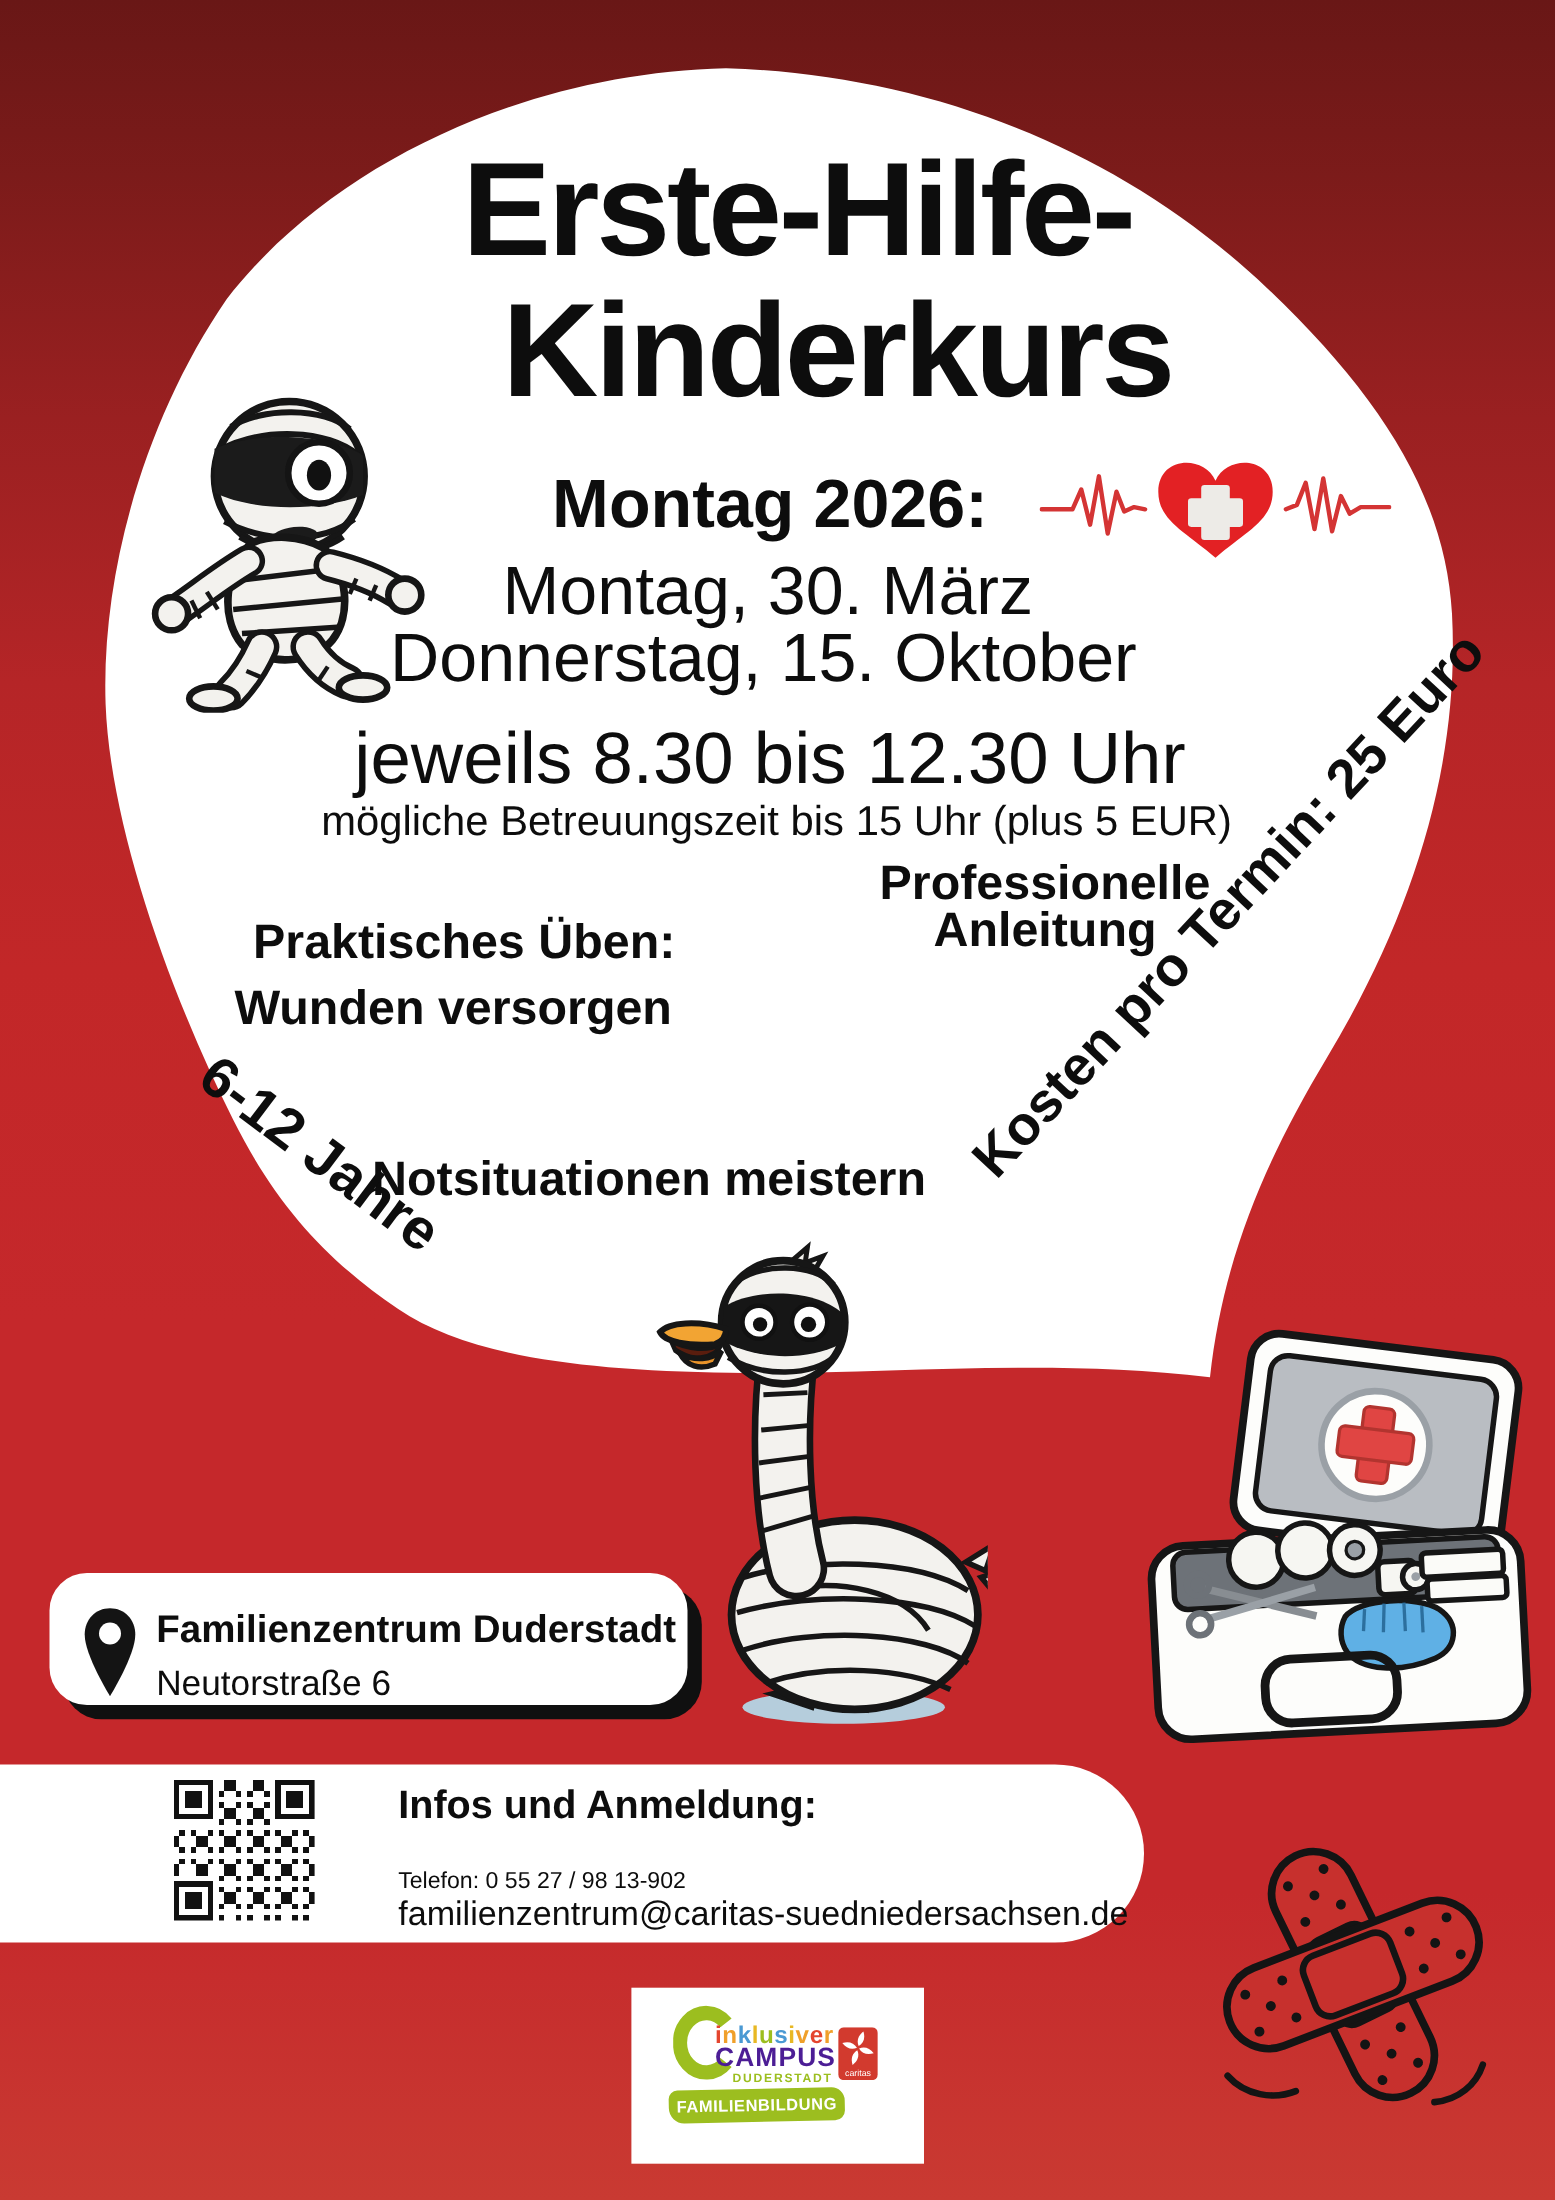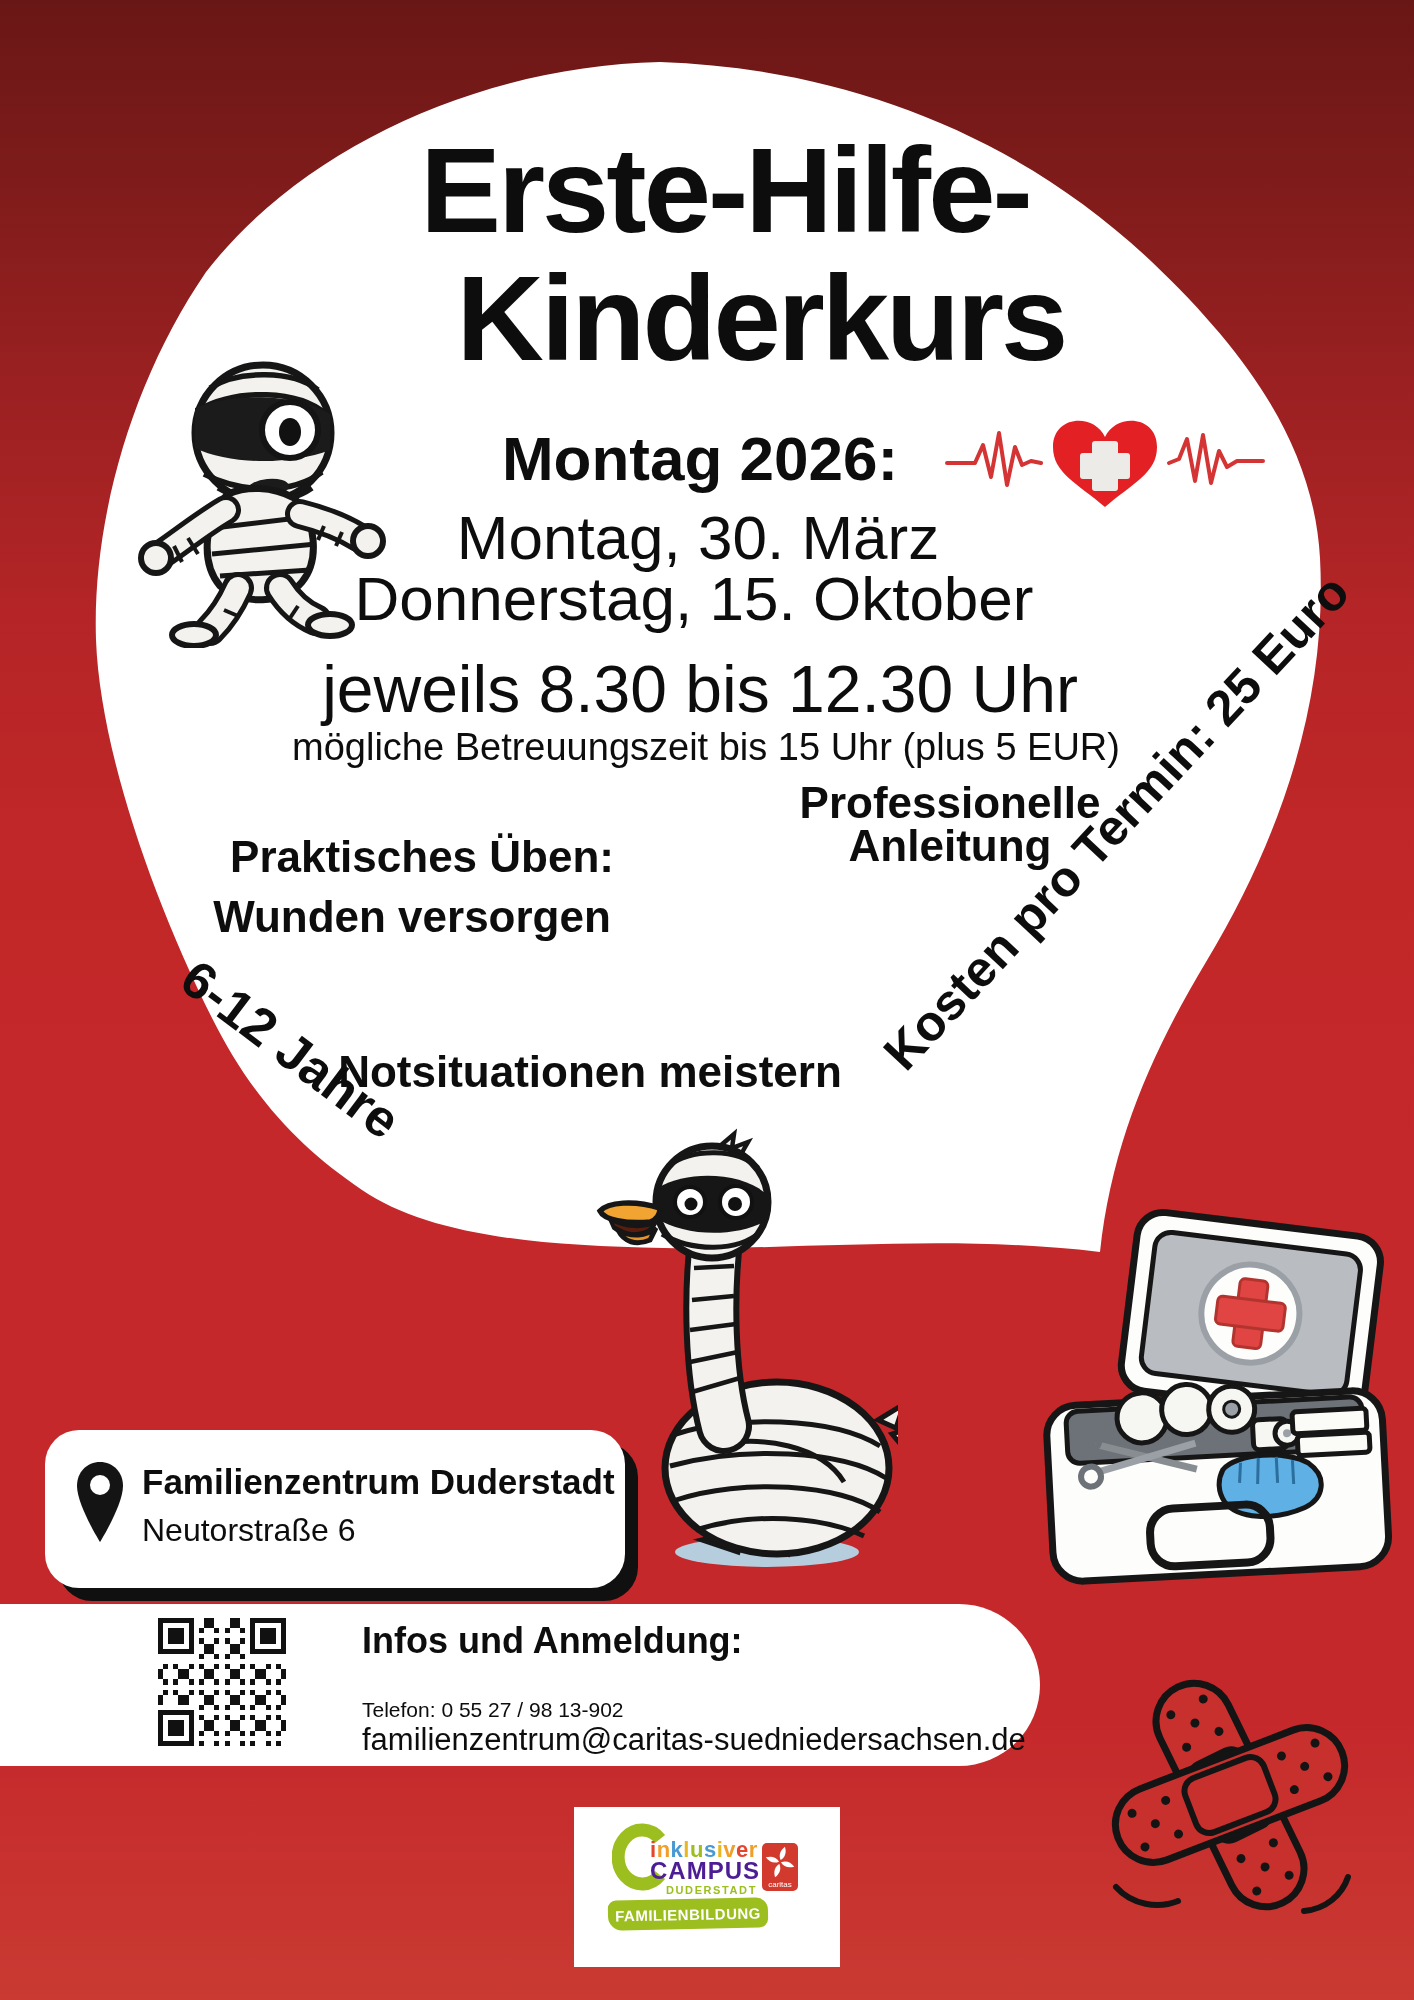--- a/index.html
+++ b/index.html
@@ -35,21 +35,21 @@
   .cost-badge{position:absolute;left:872px;top:1042px;font-size:50px;font-weight:bold;white-space:nowrap;transform:rotate(-47deg);transform-origin:0 0;}
 
   
   .heart-ekg{left:945px;top:403px;}
   .mummy{left:118px;top:348px;}
   .duck{left:592px;top:1116px;}
   .kit{left:1028px;top:1202px;}
   .bandaids{left:1080px;top:1645px;}
 
   
-  .pill{left:45px;top:1430px;width:580px;height:158px;background:#ffffff;border-radius:34px;box-shadow:13px 13px 0 #101010;}
+  .pill{left:45px;top:1430px;width:580px;height:120px;background:#ffffff;border-radius:34px;box-shadow:13px 13px 0 #101010;}
   .pill-pin{position:absolute;left:30px;top:26px;}
   .pill-name{position:absolute;left:97px;top:32px;font-size:35px;font-weight:bold;white-space:nowrap;}
   .pill-street{position:absolute;left:97px;top:82px;font-size:32px;white-space:nowrap;}
 
   
   .band{left:-60px;top:1604px;width:1100px;height:162px;background:#ffffff;border-radius:0 82px 82px 0;}
   .qr{position:absolute;left:218px;top:14px;width:128px;height:128px;}
   .band-heading{position:absolute;left:422px;top:16px;font-size:36px;font-weight:bold;white-space:nowrap;}
   .band-phone{position:absolute;left:422px;top:70px;font-size:21px;white-space:nowrap;margin-top:24px;}
   .band-email{position:absolute;left:422px;top:118px;font-size:31px;white-space:nowrap;}

